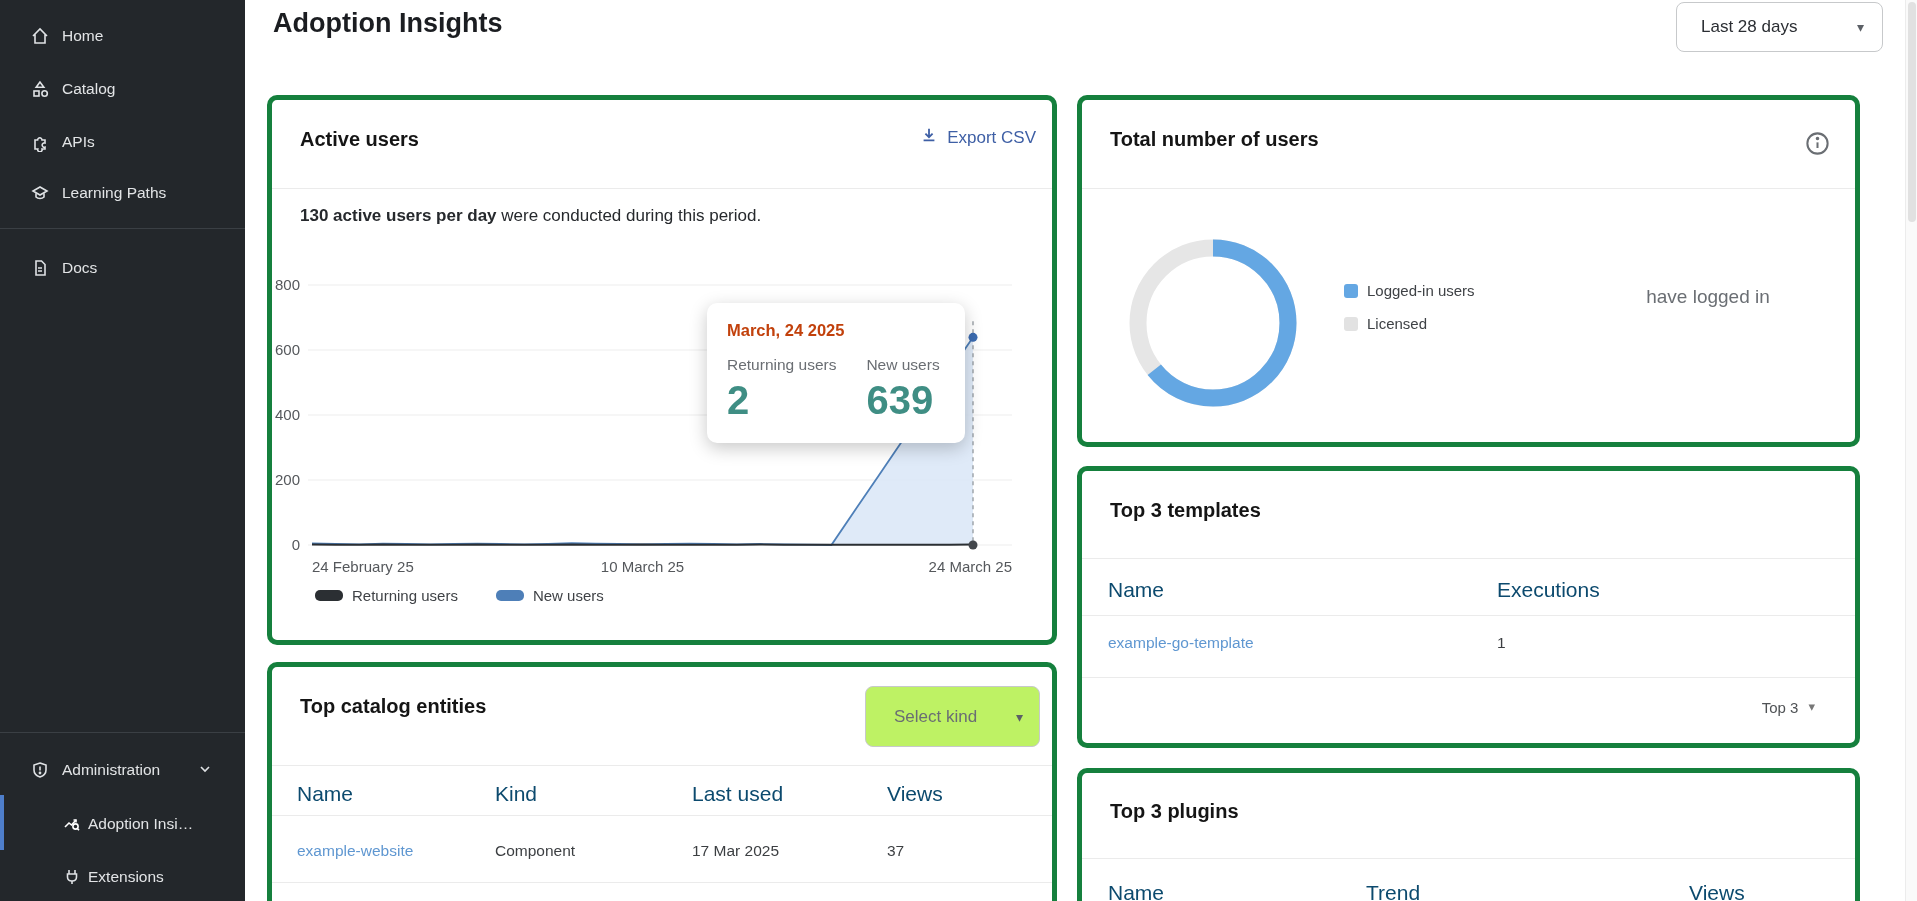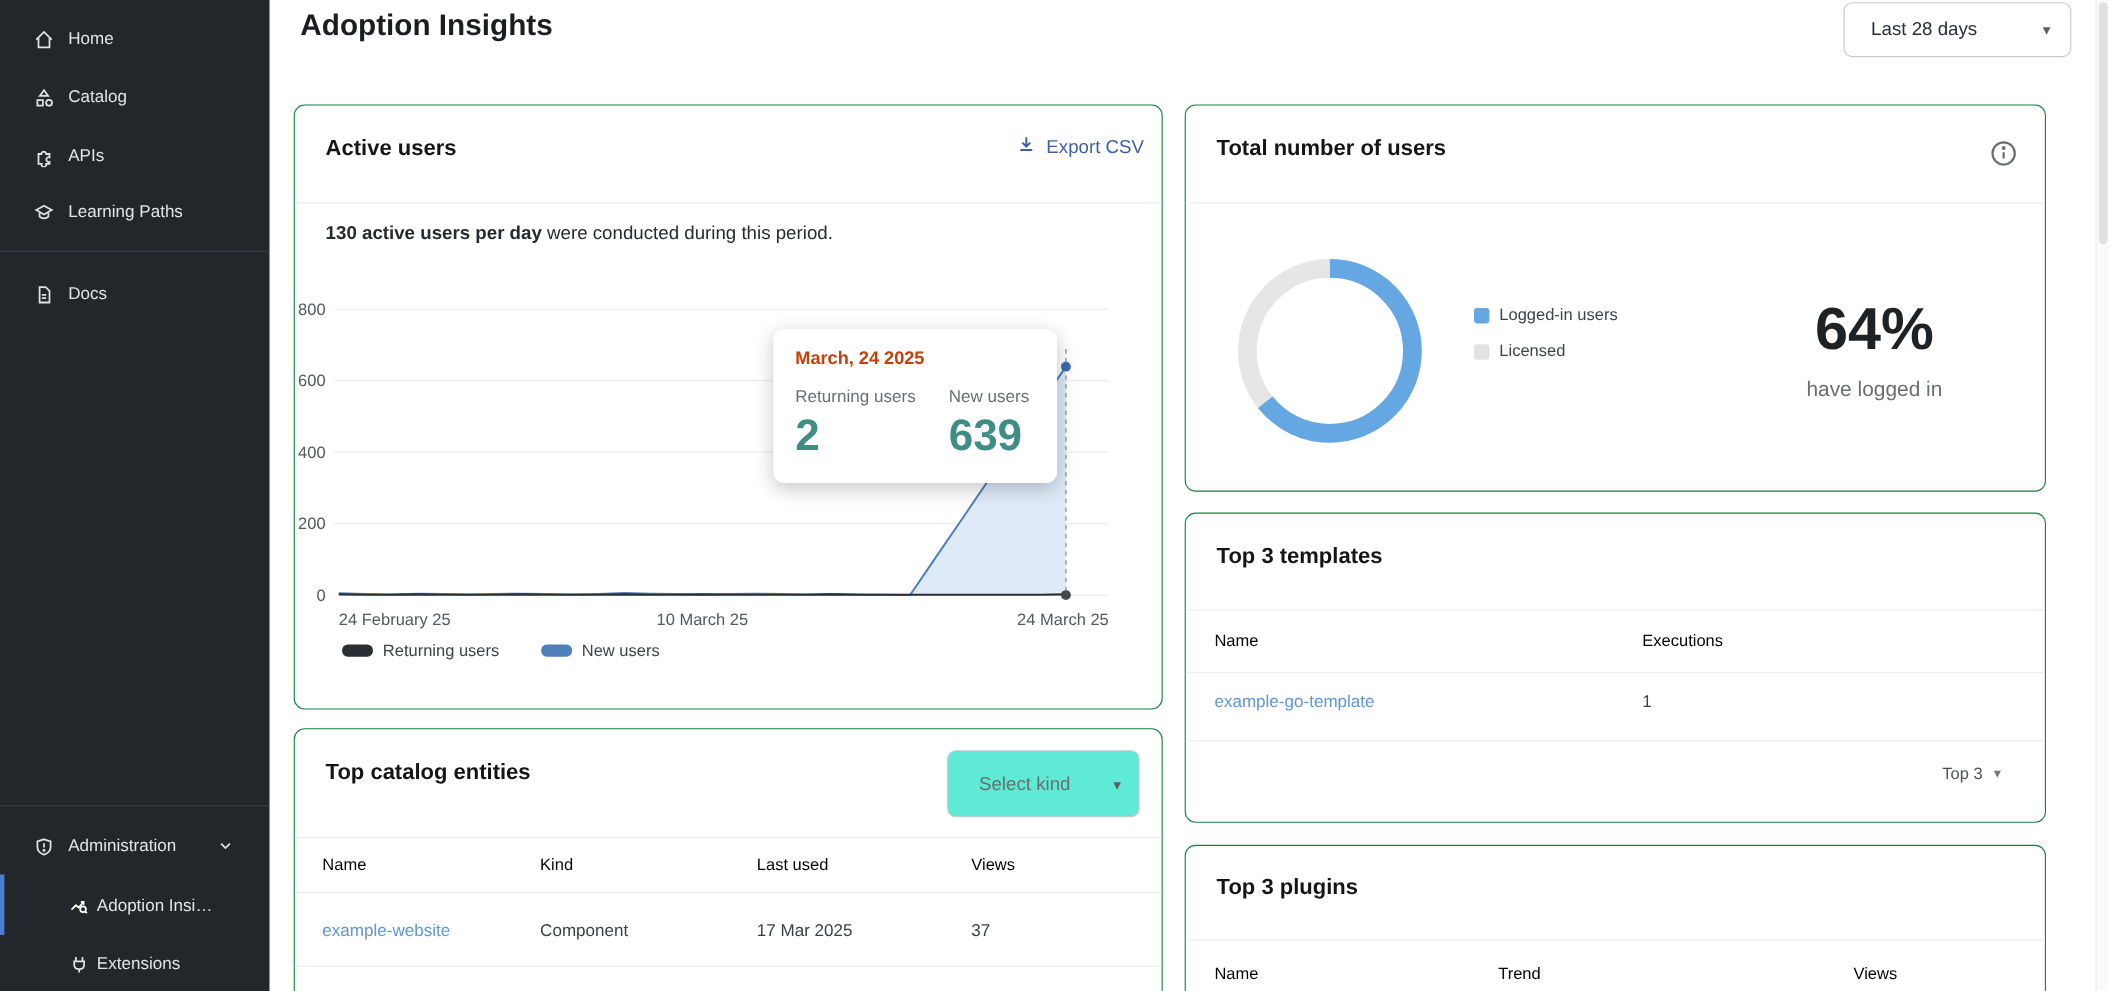--- a/index.html
+++ b/index.html
@@ -21,21 +21,21 @@
   .chev { position:absolute; left:197px; top:5px; }
 
   
   .page-title { position:absolute; left:273px; top:8px; font-size:27px; font-weight:700; color:#1b1d21; }
   .period-select { position:absolute; left:1676px; top:2px; width:207px; height:50px;
       border:1px solid #c7c9cb; border-radius:8px; background:#fff; display:flex; align-items:center;
       padding:0 18px 0 24px; font-size:17px; color:#2b2e33; cursor:pointer; }
   .period-select .caret { margin-left:auto; color:#5c6066; font-size:14px; }
 
   
-  .card { position:absolute; background:#fff; border:1px solid #15803d; border-radius:10px; }
+  .card { position:absolute; background:#fff; border:5px solid #15803d; border-radius:10px; }
   .card-title { position:absolute; left:28px; top:28px; font-size:20px; font-weight:700; color:#151515; }
   .hdiv { position:absolute; left:0; width:100%; height:1px; background:#ebebeb; }
 
   #card-active   { left:267px; top:95px;  width:790px; height:550px; }
   #card-total    { left:1077px; top:95px; width:783px; height:352px; }
   #card-templates{ left:1077px; top:466px; width:783px; height:282px; }
   #card-catalog  { left:267px; top:662px; width:790px; height:300px; }
   #card-plugins  { left:1077px; top:768px; width:783px; height:200px; }
 
   
@@ -64,33 +64,33 @@
   .donut-center { position:absolute; left:41px; top:133px; width:180px; height:180px;
       display:flex; flex-direction:column; align-items:center; justify-content:center; }
   .donut-value { font-size:30px; color:#26292d; }
   .donut-caption { font-size:15px; color:#8a8d90; margin-top:4px; }
   .donut-legend { position:absolute; left:262px; top:182px; display:flex; flex-direction:column; gap:16px; }
   .pct-block { position:absolute; left:496px; top:172px; width:260px; text-align:center; }
   .pct-value { font-size:54px; font-weight:700; color:#1f2225; }
   .pct-caption { font-size:19px; color:#6a6e73; margin-top:14px; }
 
   
-  .th { font-size:15px; color:#000000; font-weight:500; }
+  .th { font-size:21px; color:#0c4a6e; font-weight:500; }
   .td { font-size:15.5px; color:#3c3f42; }
   a.cell-link { color:#5f97d1; text-decoration:none; font-size:15.5px; cursor:pointer; }
   .abs { position:absolute; }
 
   .tfoot-select { position:absolute; right:40px; top:228px; display:flex; align-items:flex-start; gap:10px;
       font-size:15px; color:#4f5255; cursor:pointer; }
   .tfoot-select .caret { color:#777; font-size:13px; }
 
   
   .select-kind { position:absolute; left:593px; top:19px; width:175px; height:61px;
       border:1px solid #c7c9cb; border-radius:8px; display:flex; align-items:center;
-      padding:0 16px 0 28px; font-size:17px; color:#6a6e73; cursor:pointer; background:#5eead4; }
+      padding:0 16px 0 28px; font-size:17px; color:#6a6e73; cursor:pointer; background:#bef264; }
   .select-kind .caret { margin-left:auto; color:#5c6066; font-size:14px; }
 
   
   .scrollbar { position:absolute; left:1905px; top:0; width:12px; height:901px;
       background:#fafafa; border-left:1px solid #ececec; }
   .scroll-thumb { position:absolute; left:2px; top:2px; width:8px; height:220px; background:#e1e1e1; border-radius:4px; }
 </style>
 </head>
 <body>
 
@@ -270,21 +270,20 @@
       <span class="sq-swatch" style="background-color: rgb(100, 167, 227);"></span>
       <span>Logged-in users</span>
     </div>
     <div class="legend-item">
       <span class="sq-swatch" style="background-color: rgb(226, 226, 226);"></span>
       <span>Licensed</span>
     </div>
   </div>
 
   <div class="pct-block">
-    <div class="pct-value">64%</div>
     <div class="pct-caption">have logged in</div>
   </div>
 </section>
 
 <section class="card" id="card-templates">
   <div class="card-title">Top 3 templates</div>
   <div class="hdiv" style="top:87px"></div>
   <span class="abs th" style="left:26px; top:571px; top:107px">Name</span>
   <span class="abs th" style="left:415px; top:107px">Executions</span>
   <div class="hdiv" style="top:144px"></div>

